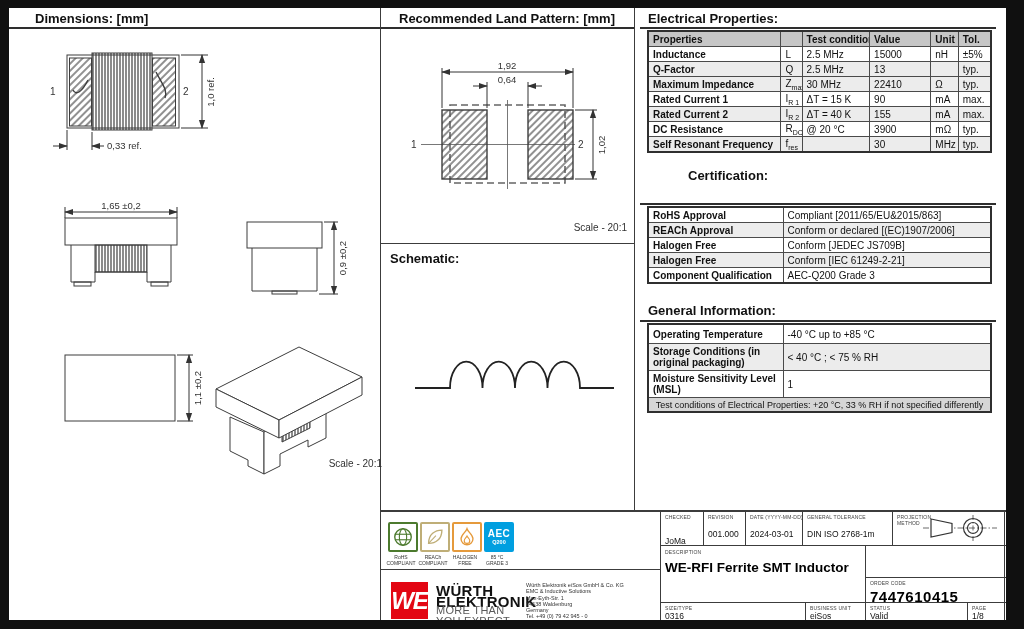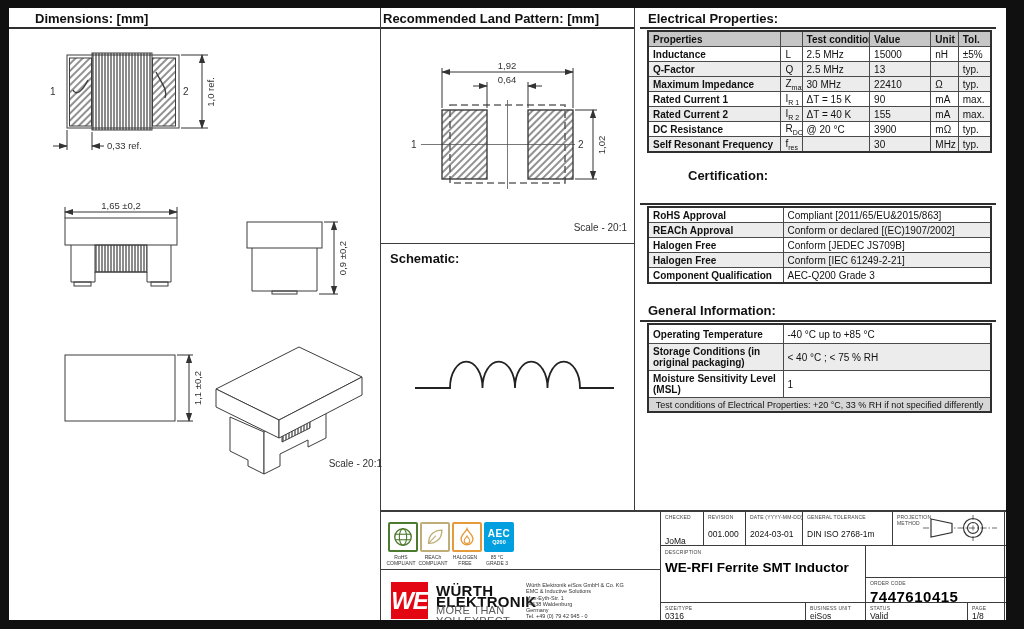--- a/index.html
+++ b/index.html
@@ -134,21 +134,21 @@
       <polygon points="26,84 26,118 44,127 44,133 60,141 60,99" fill="#fff" stroke="#3d3d3d"></polygon>
       <polygon points="60,99 60,141 76,133 76,121 104,107 104,114 122,105 122,63" fill="#fff" stroke="#3d3d3d"></polygon>
       <polygon points="78,95 106,81 106,95 78,109" fill="url(#coil)" stroke="#3d3d3d"></polygon>
       <polygon points="12,56 95,14 158,44 75,87" fill="#fff" stroke="#3d3d3d"></polygon>
       <polygon points="12,56 12,74 75,105 75,87" fill="#fff" stroke="#3d3d3d"></polygon>
       <polygon points="75,87 158,44 158,62 75,105" fill="#fff" stroke="#3d3d3d"></polygon>
     </svg>
   </div>
   <div class="scale-note" style="left:288px;top:450px;width:85px;">Scale - 20:1</div>
 
-  <div class="sec-head" style="left:374px;top:3px;">Recommended Land Pattern: [mm]</div>
+  <div class="sec-head" style="left:390px;top:3px;">Recommended Land Pattern: [mm]</div>
   <div class="underline" style="left:372px;top:19px;width:253px;"></div>
 
   <div class="abs" style="left:400px;top:48px;">
     <svg width="200" height="140" viewBox="0 0 200 140">
       <line x1="12" y1="88.5" x2="166" y2="88.5" stroke="#555" stroke-width="0.8"></line>
       <line x1="98.5" y1="44" x2="98.5" y2="133" stroke="#555" stroke-width="0.8"></line>
       <rect x="41" y="49" width="115" height="78" fill="none" stroke="#666" stroke-dasharray="7 4" stroke-width="1.6"></rect>
       <rect x="33" y="54" width="45" height="69" fill="url(#hatch)" stroke="#3d3d3d" stroke-width="1.4"></rect>
       <rect x="119" y="54" width="45" height="69" fill="url(#hatch)" stroke="#3d3d3d" stroke-width="1.4"></rect>
       <line x1="33" y1="52" x2="33" y2="12" stroke="#333"></line>
@@ -265,21 +265,21 @@
         <col style="width:135px">
         <col>
       </colgroup>
     <tbody id="cert-body">
         <tr>
           <td class="c-lab">RoHS Approval</td>
           <td class="c-cval">Compliant [2011/65/EU&amp;2015/863]</td>
         </tr>
         <tr class="alt">
           <td class="c-lab">REACh Approval</td>
-          <td class="c-cval">Conform or declared [(EC)1907/2002]</td>
+          <td class="c-cval">Conform or declared [(EC)1907/2006]</td>
         </tr>
         <tr>
           <td class="c-lab">Halogen Free</td>
           <td class="c-cval">Conform [JEDEC JS709B]</td>
         </tr>
         <tr class="alt">
           <td class="c-lab">Halogen Free</td>
           <td class="c-cval">Conform [IEC 61249-2-21]</td>
         </tr>
         <tr>

